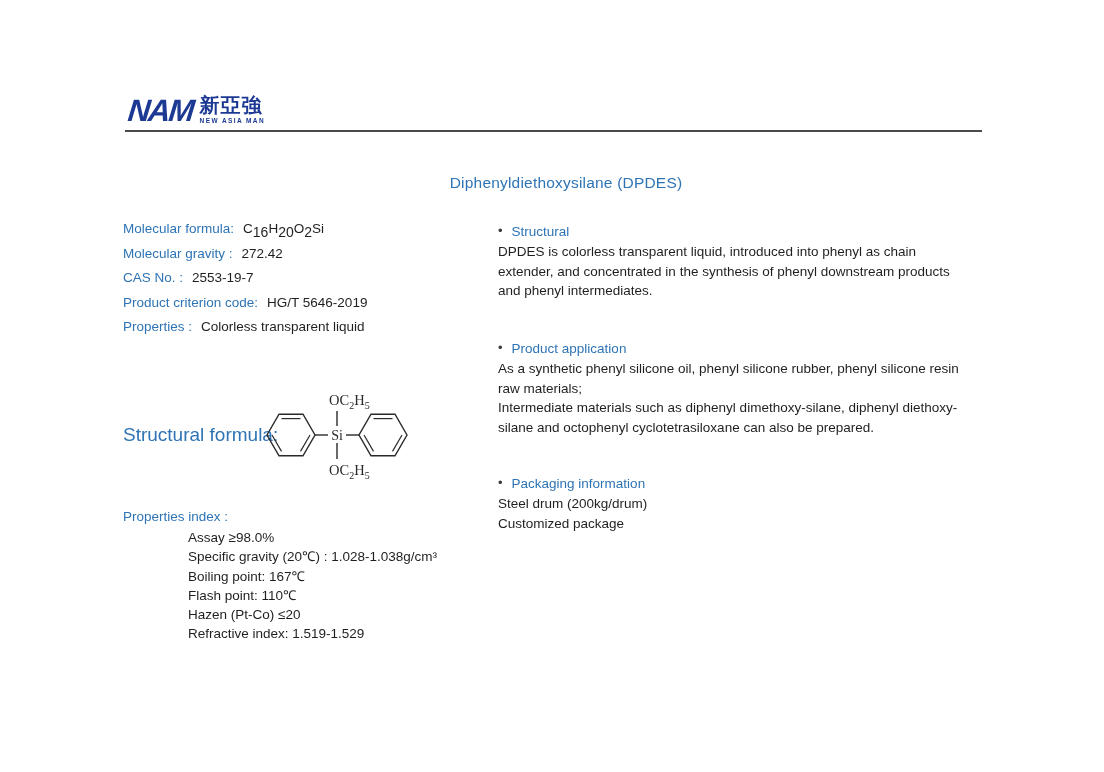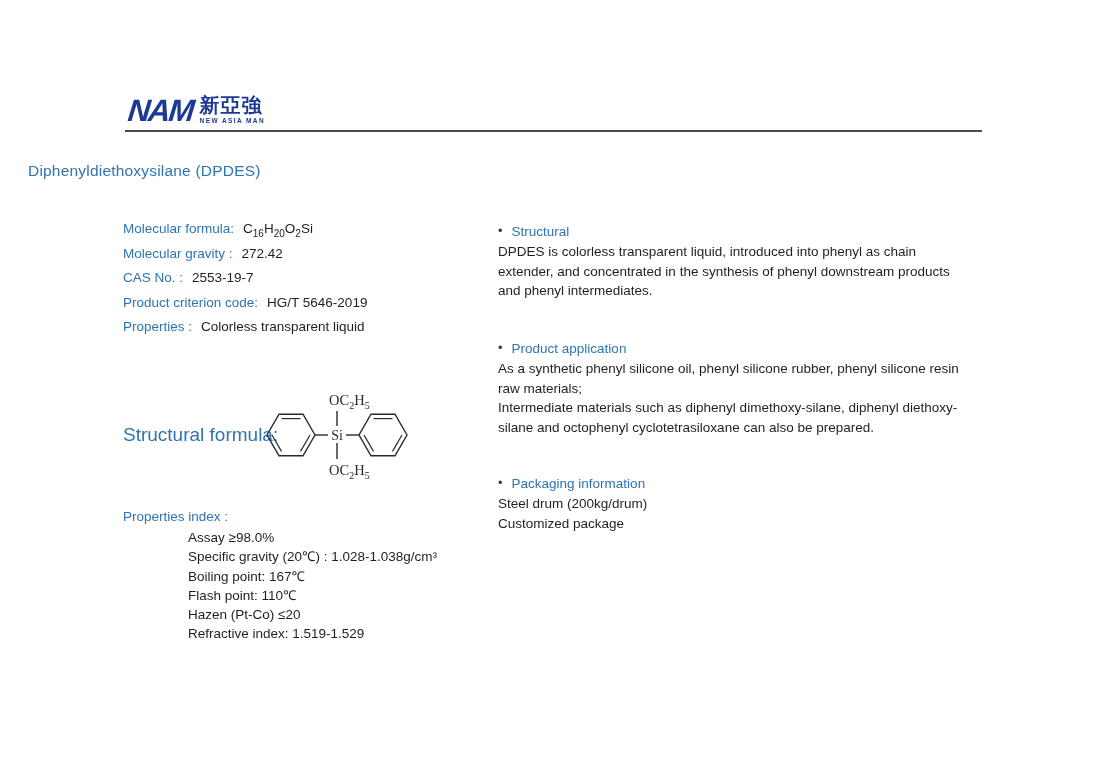--- a/index.html
+++ b/index.html
@@ -17,29 +17,29 @@
   .logo-cn{
     font-weight:700;font-size:20px;line-height:22px;color:#1c3a94;letter-spacing:1px;
     font-family:"Liberation Sans", sans-serif;
   }
   .logo-tagline{
     font-size:6.5px;line-height:8px;color:#1c3a94;letter-spacing:1.4px;font-weight:700;margin-top:1px;
   }
   .header-rule{position:absolute;left:125px;top:130px;width:857px;height:2px;background:#4a4a4a;}
   
   .doc-title{
-    position:absolute;left:0;right:0;top:162px;text-align:left;
+    position:absolute;left:0;right:0;top:174px;text-align:center;
     font-size:15.5px;font-weight:500;color:#2e74b5;letter-spacing:.2px;margin-left:28px;
   }
   
   .fields{position:absolute;left:123px;top:221px;}
   .field{height:24.6px;display:flex;font-size:13.5px;white-space:nowrap;}
   .field .label{color:#2e74b5;margin-right:9px;}
   .field .value{color:#1f1f1f;}
-  sub.mf-sub{font-size:10px;line-height:0;}
+  sub.mf-sub{font-size:14px;line-height:0;}
   
   .struct-label{position:absolute;left:123px;top:424px;font-size:19px;color:#2e74b5;white-space:nowrap;}
   .struct-svg{position:absolute;left:257px;top:380px;}
   .struct-svg text{font-family:"Liberation Serif", serif;fill:#2a2a2a;}
   
   .props-label{position:absolute;left:123px;top:509px;font-size:13.5px;color:#2e74b5;white-space:nowrap;}
   .props-list{position:absolute;left:188px;top:528px;margin:0;padding:0;list-style:none;}
   .props-list li{font-size:13.5px;line-height:19.3px;color:#1f1f1f;white-space:nowrap;font-weight:500;}
   
   .rsection{position:absolute;left:498px;width:472px;}

